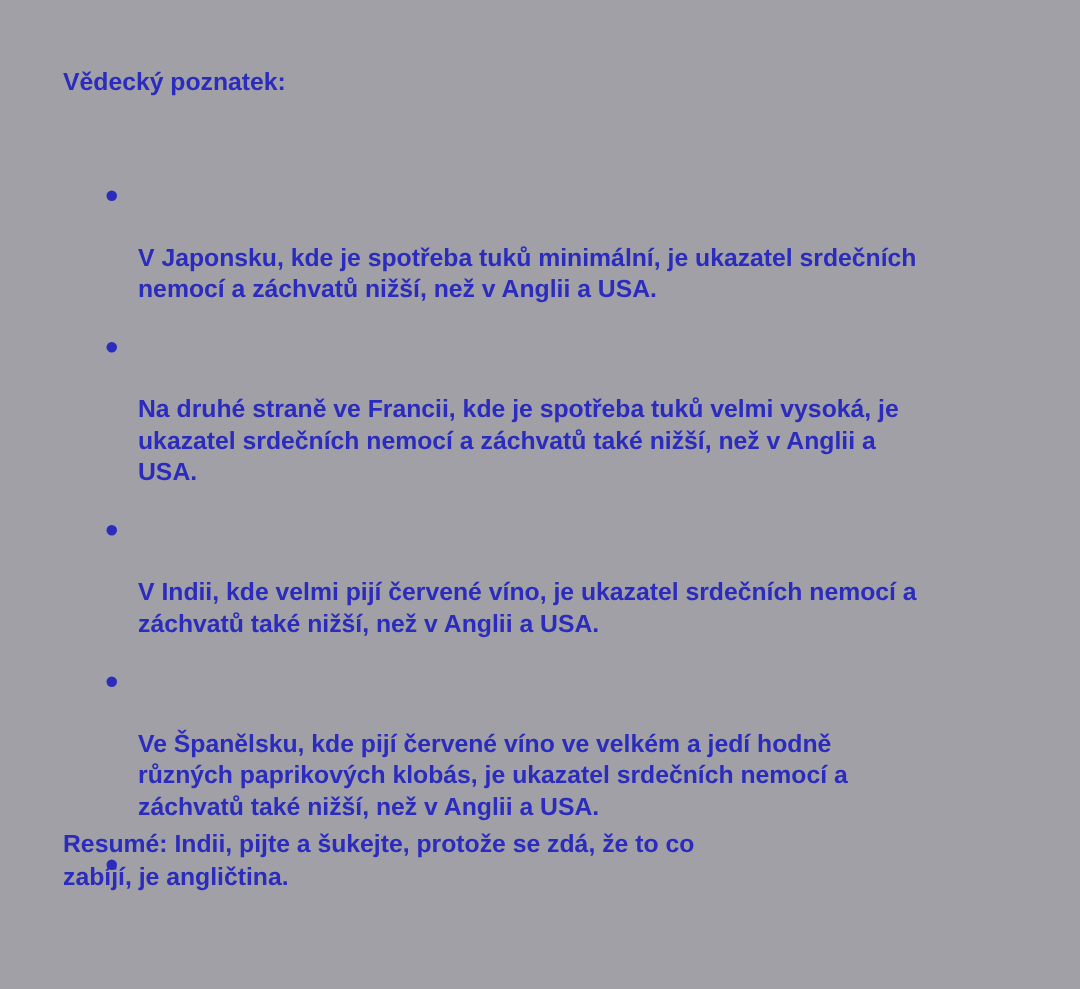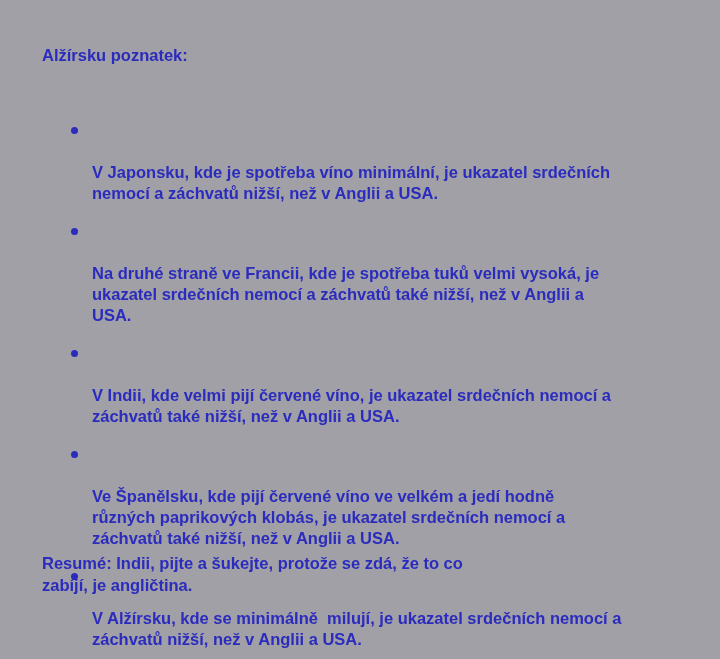--- a/index.html
+++ b/index.html
@@ -55,26 +55,26 @@
     top: 552px;
     width: 620px;
     font-size: 16.5px;
     line-height: 22px;
     white-space: pre-line;
   }
 </style>
 </head>
 <body style="background: rgb(160, 160, 166); color: rgb(43, 43, 190);">
 
-<div class="title">Alžírsku poznatek:</div>
+<div class="title">Vědecký poznatek:</div>
 
 <ul class="bullets">
   <li class="bullet">
     <span class="dot"></span>
-    <span>V Japonsku, kde je spotřeba víno minimální, je ukazatel srdečních
+    <span>V Japonsku, kde je spotřeba tuků minimální, je ukazatel srdečních
 nemocí a záchvatů nižší, než v Anglii a USA.</span>
   </li>
   <li class="bullet">
     <span class="dot"></span>
     <span>Na druhé straně ve Francii, kde je spotřeba tuků velmi vysoká, je
 ukazatel srdečních nemocí a záchvatů také nižší, než v Anglii a
 USA.</span>
   </li>
   <li class="bullet">
     <span class="dot"></span>
@@ -82,20 +82,18 @@
 záchvatů také nižší, než v Anglii a USA.</span>
   </li>
   <li class="bullet">
     <span class="dot"></span>
     <span>Ve Španělsku, kde pijí červené víno ve velkém a jedí hodně
 různých paprikových klobás, je ukazatel srdečních nemocí a
 záchvatů také nižší, než v Anglii a USA.</span>
   </li>
   <li class="bullet">
     <span class="dot"></span>
-    <span>V Alžírsku, kde se minimálně&nbsp; milují, je ukazatel srdečních nemocí a
-záchvatů nižší, než v Anglii a USA.</span>
   </li>
 
 </ul>
 
 <div class="resume">Resumé: Indii, pijte a šukejte, protože se zdá, že to co
 zabíjí, je angličtina.</div>
 
 </body></html>

